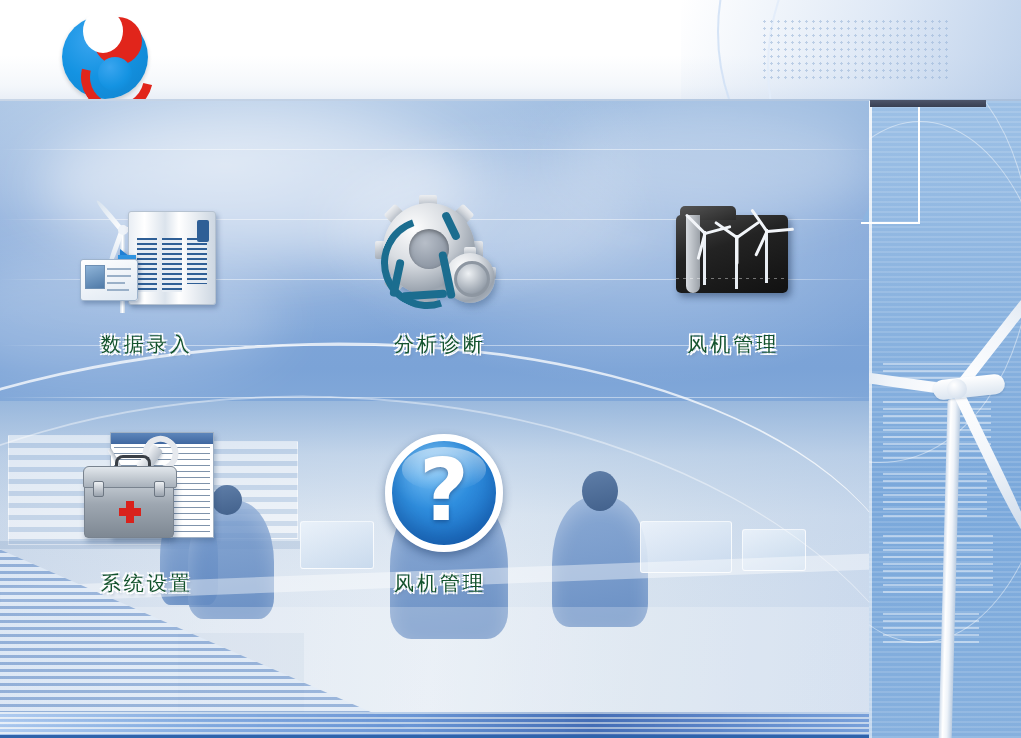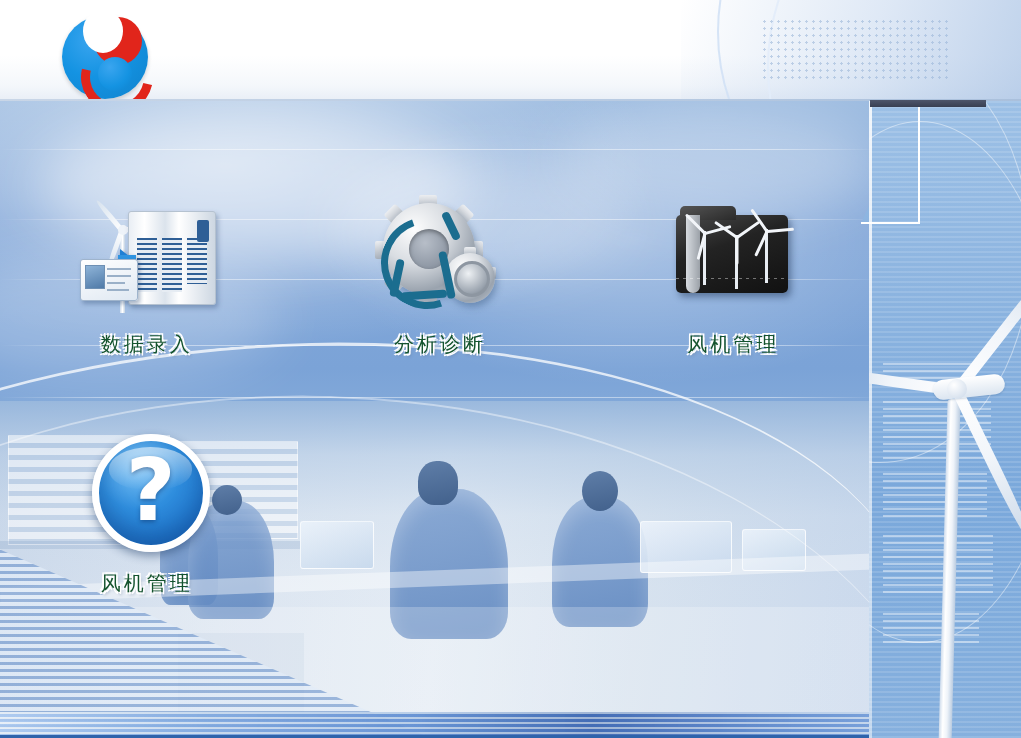--- a/index.html
+++ b/index.html
@@ -677,20 +677,43 @@
             <div class="ft-tower"></div>
             <div class="ft-b" style="transform:rotate(-125deg)"></div>
             <div class="ft-b" style="transform:rotate(-5deg)"></div>
             <div class="ft-b" style="transform:rotate(115deg)"></div>
           </div>
         </div>
       </div>
       <div class="menu-label">风机管理</div>
     </div>
 
+    <div class="menu-item mi-4">
+      <div class="icon-wrap">
+        <div class="ico">
+          <div class="sheet">
+            <div class="hdr"></div>
+            <div class="grid"></div>
+          </div>
+          <div class="screwdriver">
+            <div class="shaft"></div>
+            <div class="grip"></div>
+          </div>
+          <div class="wrench"></div>
+          <div class="toolbox">
+            <div class="handle"></div>
+            <div class="lid"></div>
+            <div class="latch" style="left:8px"></div>
+            <div class="latch" style="right:8px"></div>
+            <div class="cross"></div>
+          </div>
+        </div>
+      </div>
+      <div class="menu-label">系统设置</div>
+    </div>
 
     <div class="menu-item mi-5">
       <div class="icon-wrap">
         <div class="ico">
           <div class="qcircle">
             <div class="gloss deco"></div>
             <div class="qm">?</div>
           </div>
         </div>
       </div>

